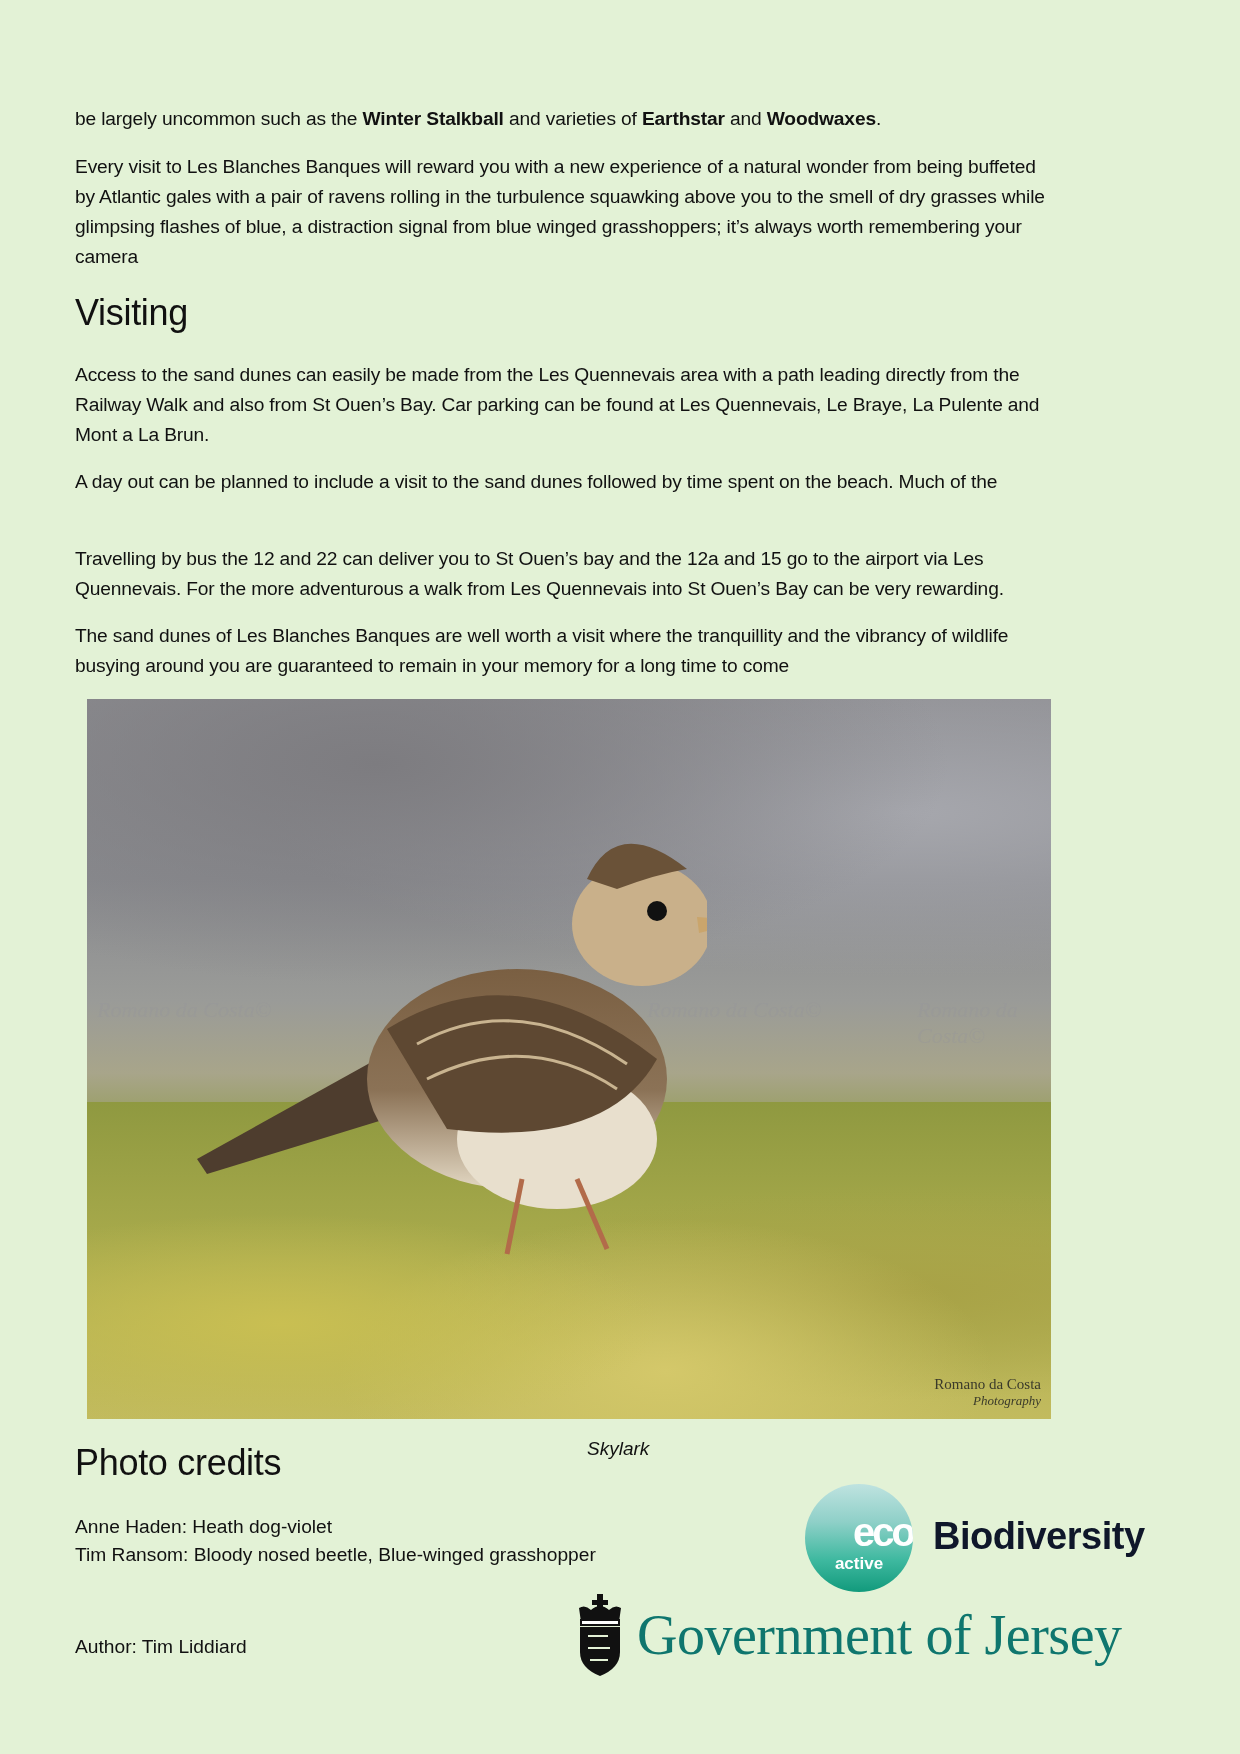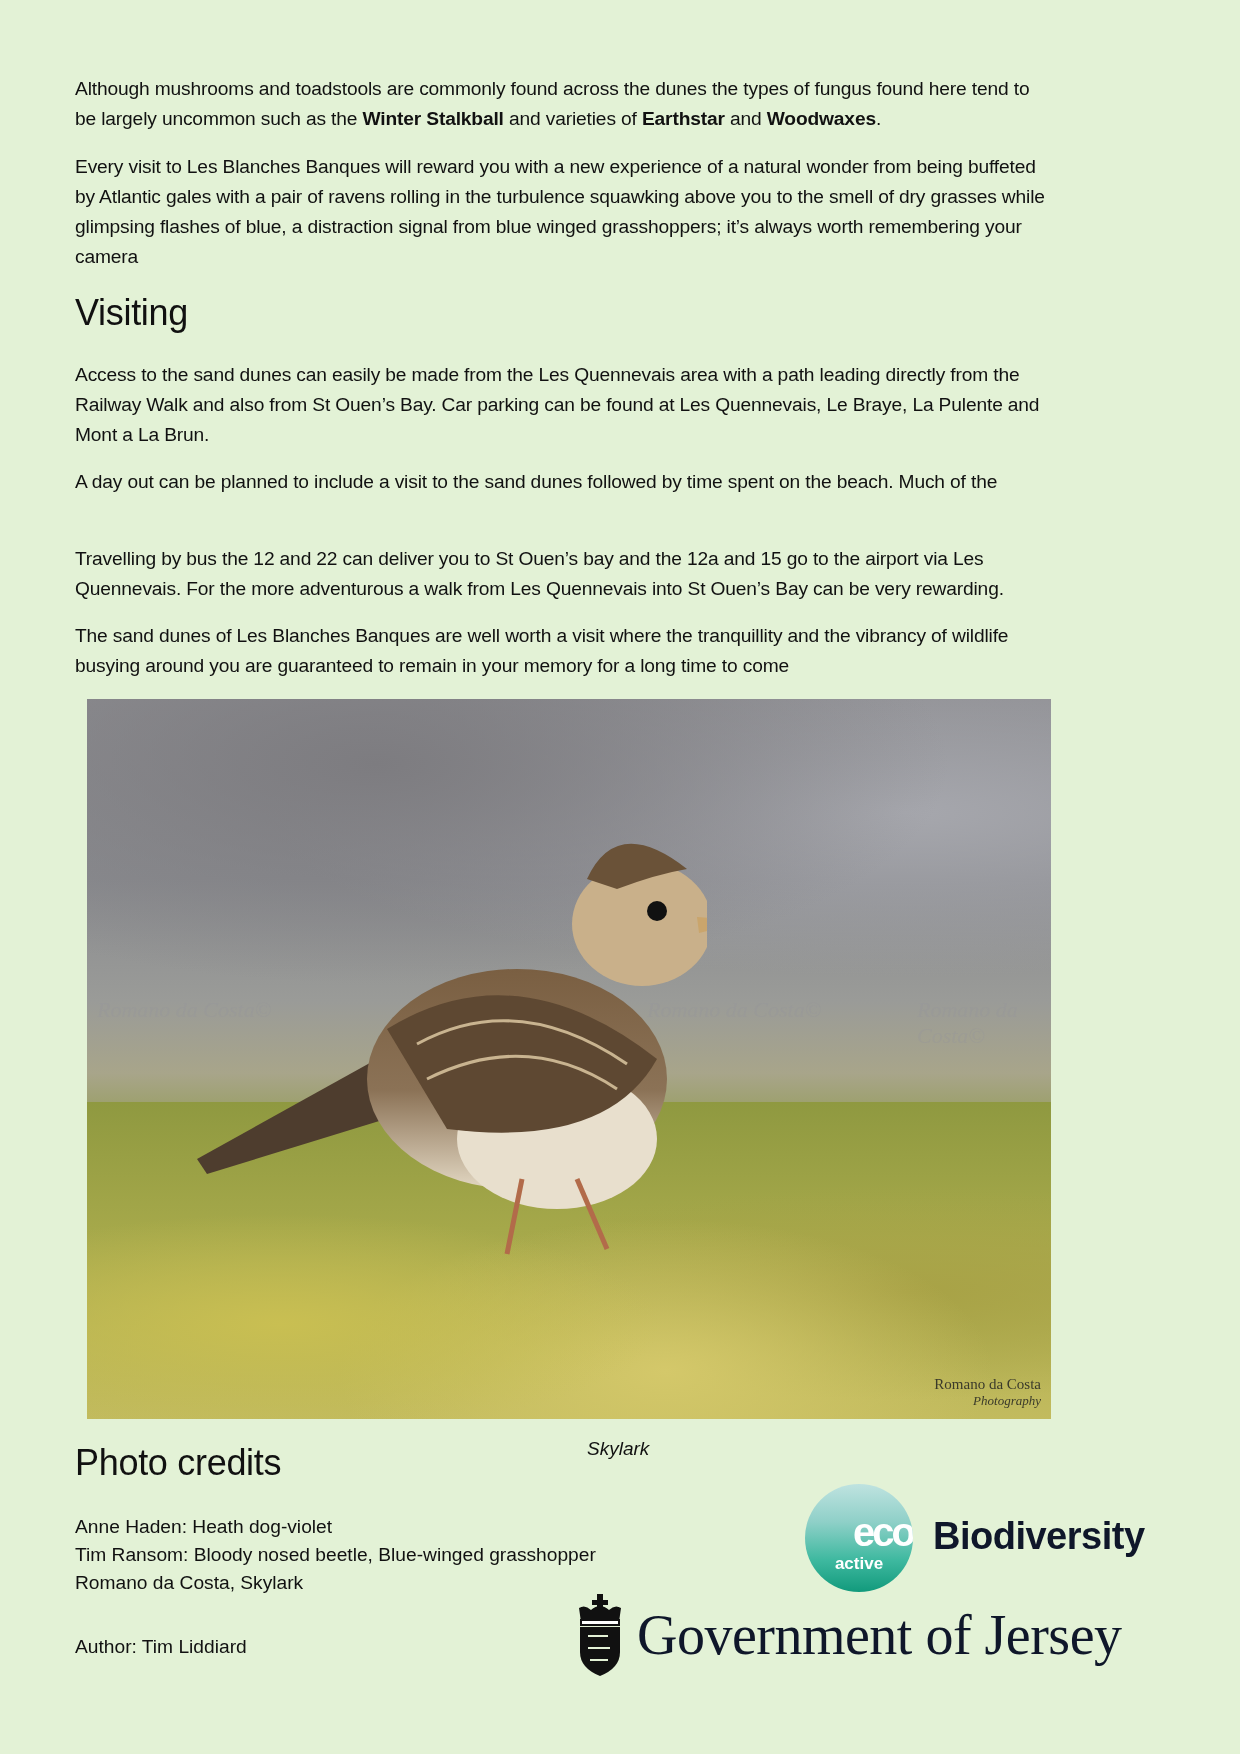--- a/index.html
+++ b/index.html
@@ -57,28 +57,28 @@
   .credits { position:absolute; left:75px; top:1513px; font-size:19.2px; line-height:28px; }
   .author { position:absolute; left:75px; top:1636px; font-size:19.2px; }
   .eco-logo { position:absolute; left:805px; top:1484px; width:108px; height:108px; border-radius:50%;
     background: linear-gradient(180deg, #bfe3e0 0%, #8fd0c8 35%, #3fb9a0 70%, #129a7c 100%);
     overflow:hidden; }
   .eco-logo .eco { position:absolute; left:0; width:100%; top:26px; text-align:right; color:#fff; font-weight:bold; font-size:40px; letter-spacing:-3px; }
   .eco-logo .active { position:absolute; left:0; width:100%; top:70px; text-align:center; color:#fff; font-weight:bold; font-size:17px; }
   .bio-text { position:absolute; left:933px; top:1515px; color:#0f172a; font-size:38px; font-weight:bold; letter-spacing:-0.5px; }
   .gov { position:absolute; left:575px; top:1594px; display:flex; align-items:center; }
   .gov .crest { width:50px; height:82px; margin-right:12px; }
-  .gov .gov-text { font-family:"Liberation Serif", serif; font-size:56px; color:#0f172a; letter-spacing:-0.5px; }
+  .gov .gov-text { font-family:"Liberation Serif", serif; font-size:56px; color:#0f766e; letter-spacing:-0.5px; }
 </style>
 </head>
 <body>
 
 <div class="page">
   <p class="para" style="top:74px;">
-    <span>Although mushrooms and toadstools are commonly found across the dunes the types of fungus found here tend to</span><br>
+    <br>
     <span>be largely uncommon such as the </span><b>Winter Stalkball</b><span> and varieties of </span><b>Earthstar</b><span> and </span><b>Woodwaxes</b><span>.</span>
   </p>
 
   <p class="para" style="top:152px;">
     <span>Every visit to Les Blanches Banques will reward you with a new experience of a natural wonder from being buffeted</span><br>
     <span>by Atlantic gales with a pair of ravens rolling in the turbulence squawking above you to the smell of dry grasses while</span><br>
     <span>glimpsing flashes of blue, a distraction signal from blue winged grasshoppers; it’s always worth remembering your</span><br>
     <span>camera</span>
   </p>
 
@@ -144,21 +144,20 @@
   </div>
 </div>
 
 <div class="caption">Skylark</div>
 
 <h2 class="heading" style="left:75px; top:1442px;">Photo credits</h2>
 
 <div class="credits">
   <div>Anne Haden: Heath dog-violet</div>
   <div>Tim Ransom: Bloody nosed beetle, Blue-winged grasshopper</div>
-  <div>Romano da Costa, Skylark</div>
 </div>
 <div class="author">Author: Tim Liddiard</div>
 
 <div class="eco-logo">
   <div class="eco">eco</div>
   <div class="active">active</div>
 </div>
 <div class="bio-text">Biodiversity</div>
 
 <div class="gov">

